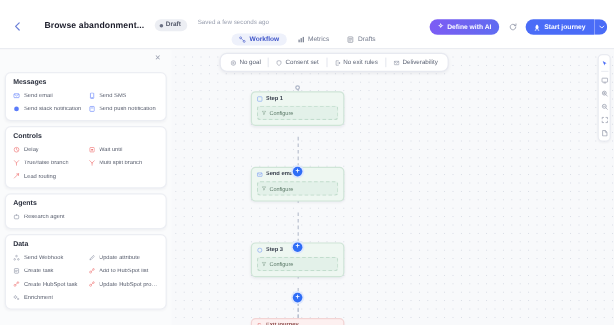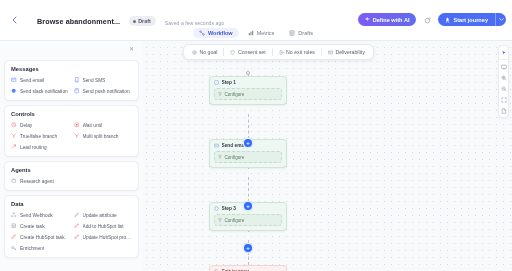--- a/index.html
+++ b/index.html
@@ -7,22 +7,22 @@
     width: 512px; height: 271px;
     font-family: "Liberation Sans", sans-serif;
     background: #ffffff;
     overflow: hidden;
   }
   .app { position: relative; width: 512px; height: 271px; display: flex; flex-direction: column; }
 
   
   .header {
     height: 26px; flex: 0 0 26px;
-    display: flex; align-items: flex-end;
-    padding: 4px 6px 0 8px;
+    display: flex; align-items: flex-start;
+    padding: 16px 6px 0 8px;
     background: #ffffff;
     position: relative; z-index: 30;
   }
   .back-btn {
     width: 12px; height: 12px; flex: 0 0 12px;
     display: flex; align-items: center; justify-content: center;
     color: #6b7fd7; font-size: 8px; cursor: pointer;
   }
   .title {
     margin-left: 17px;

